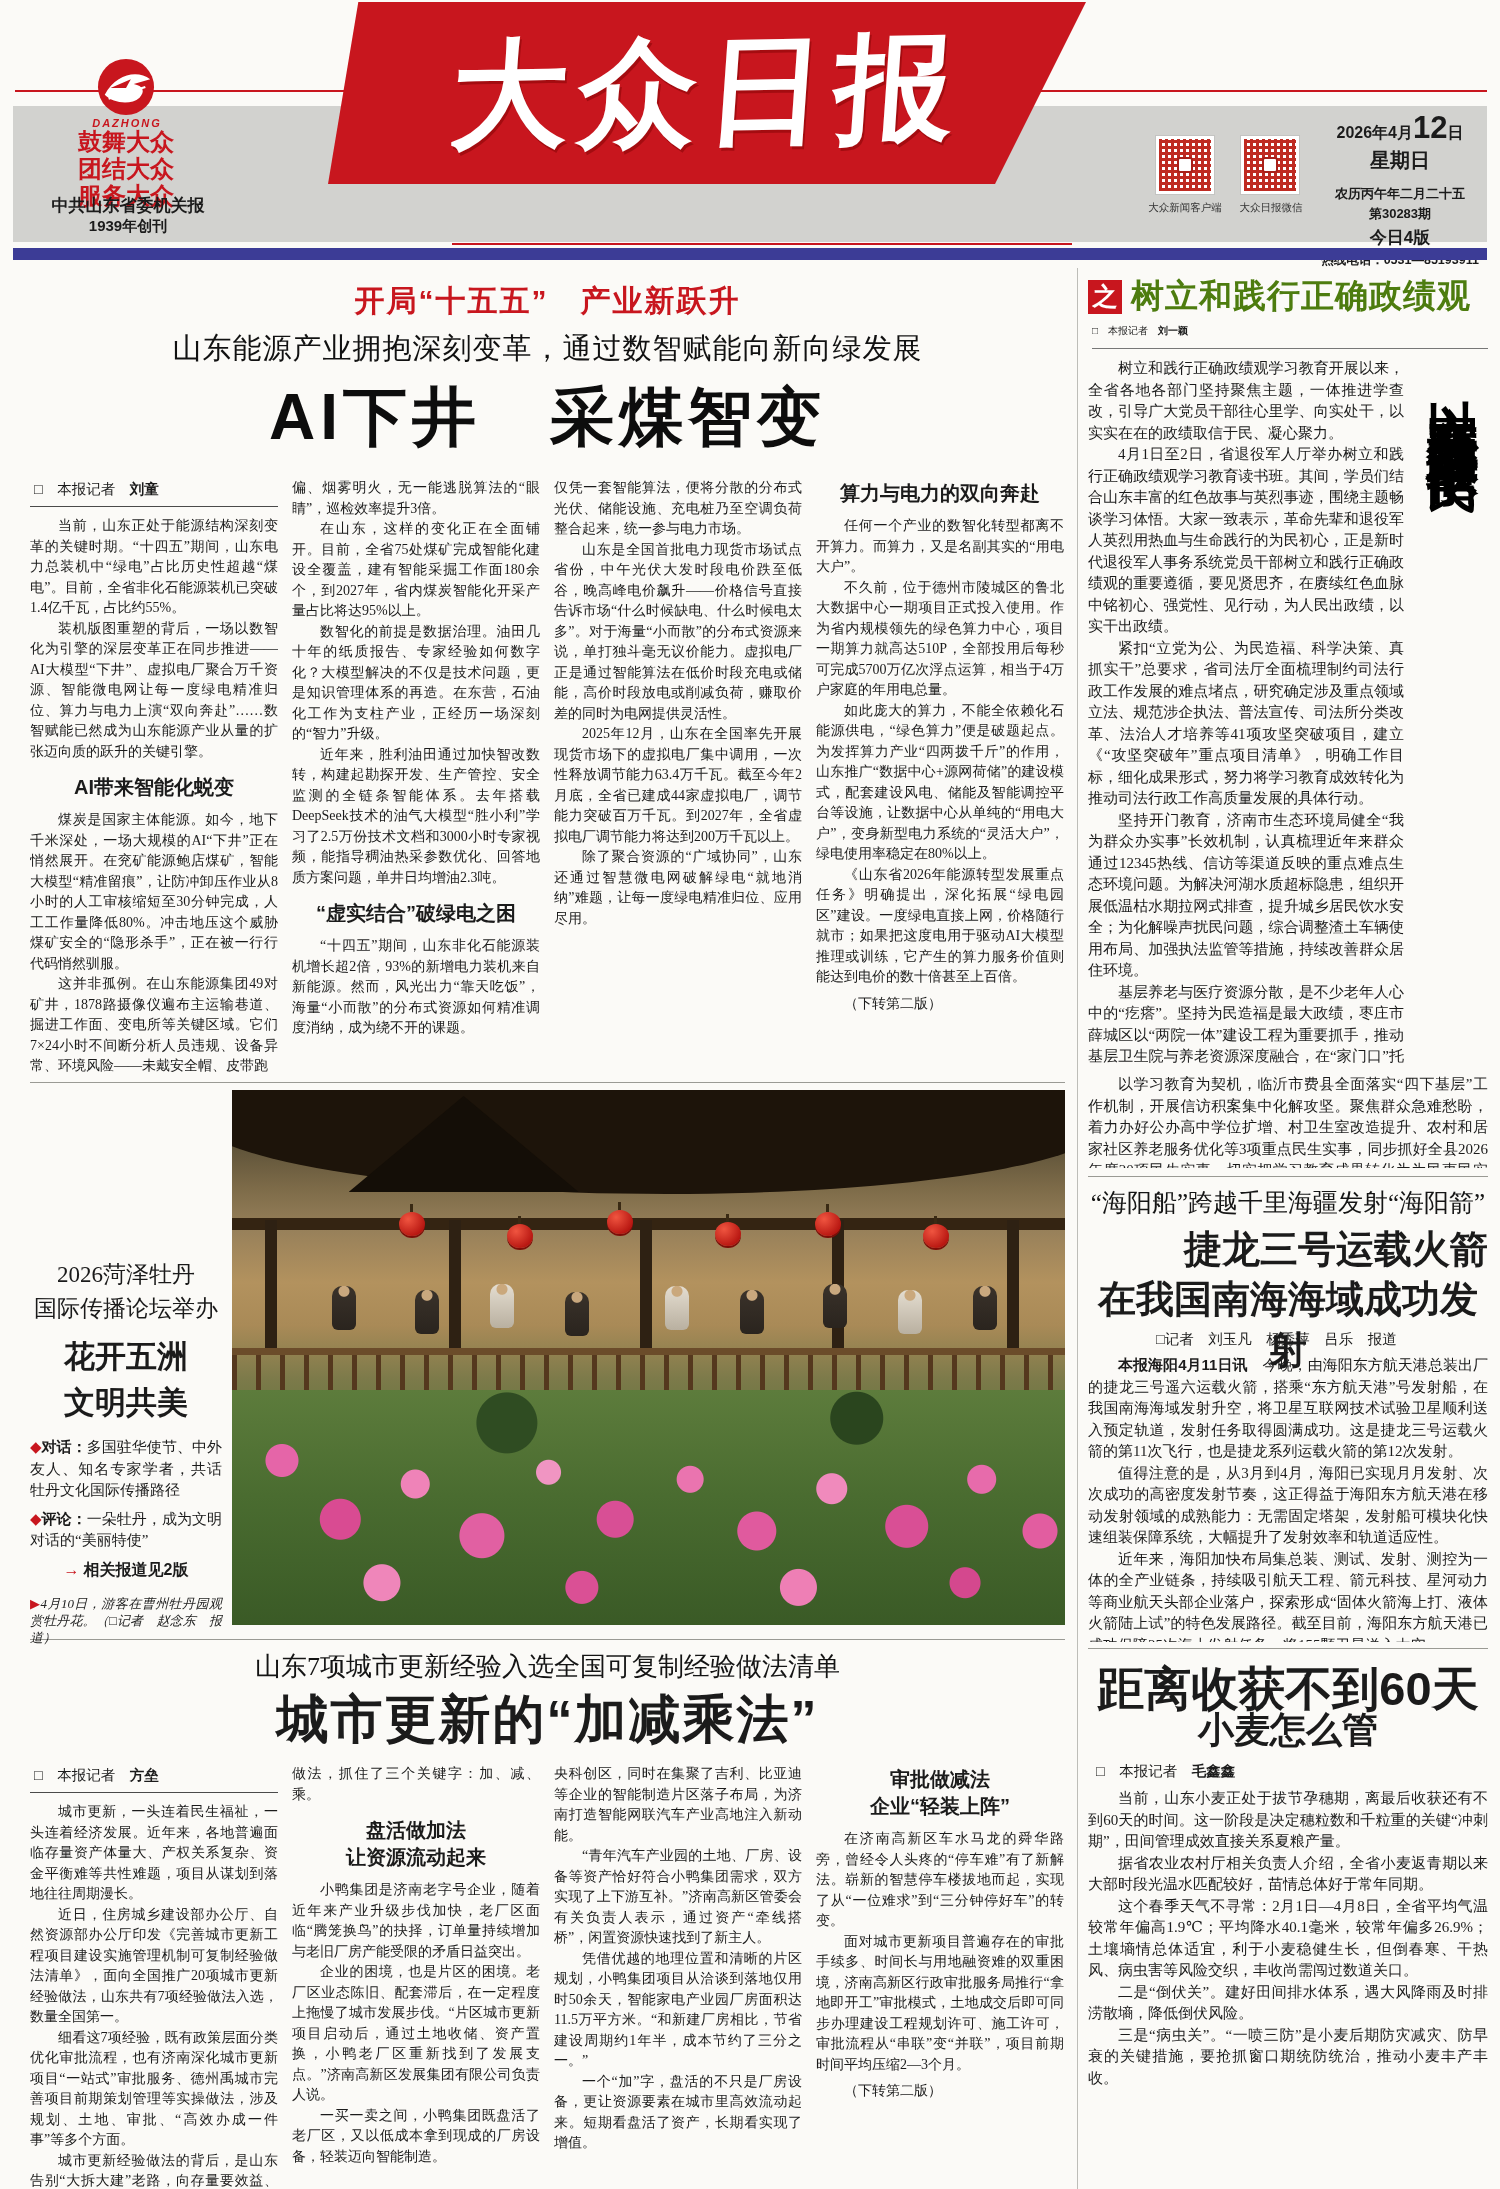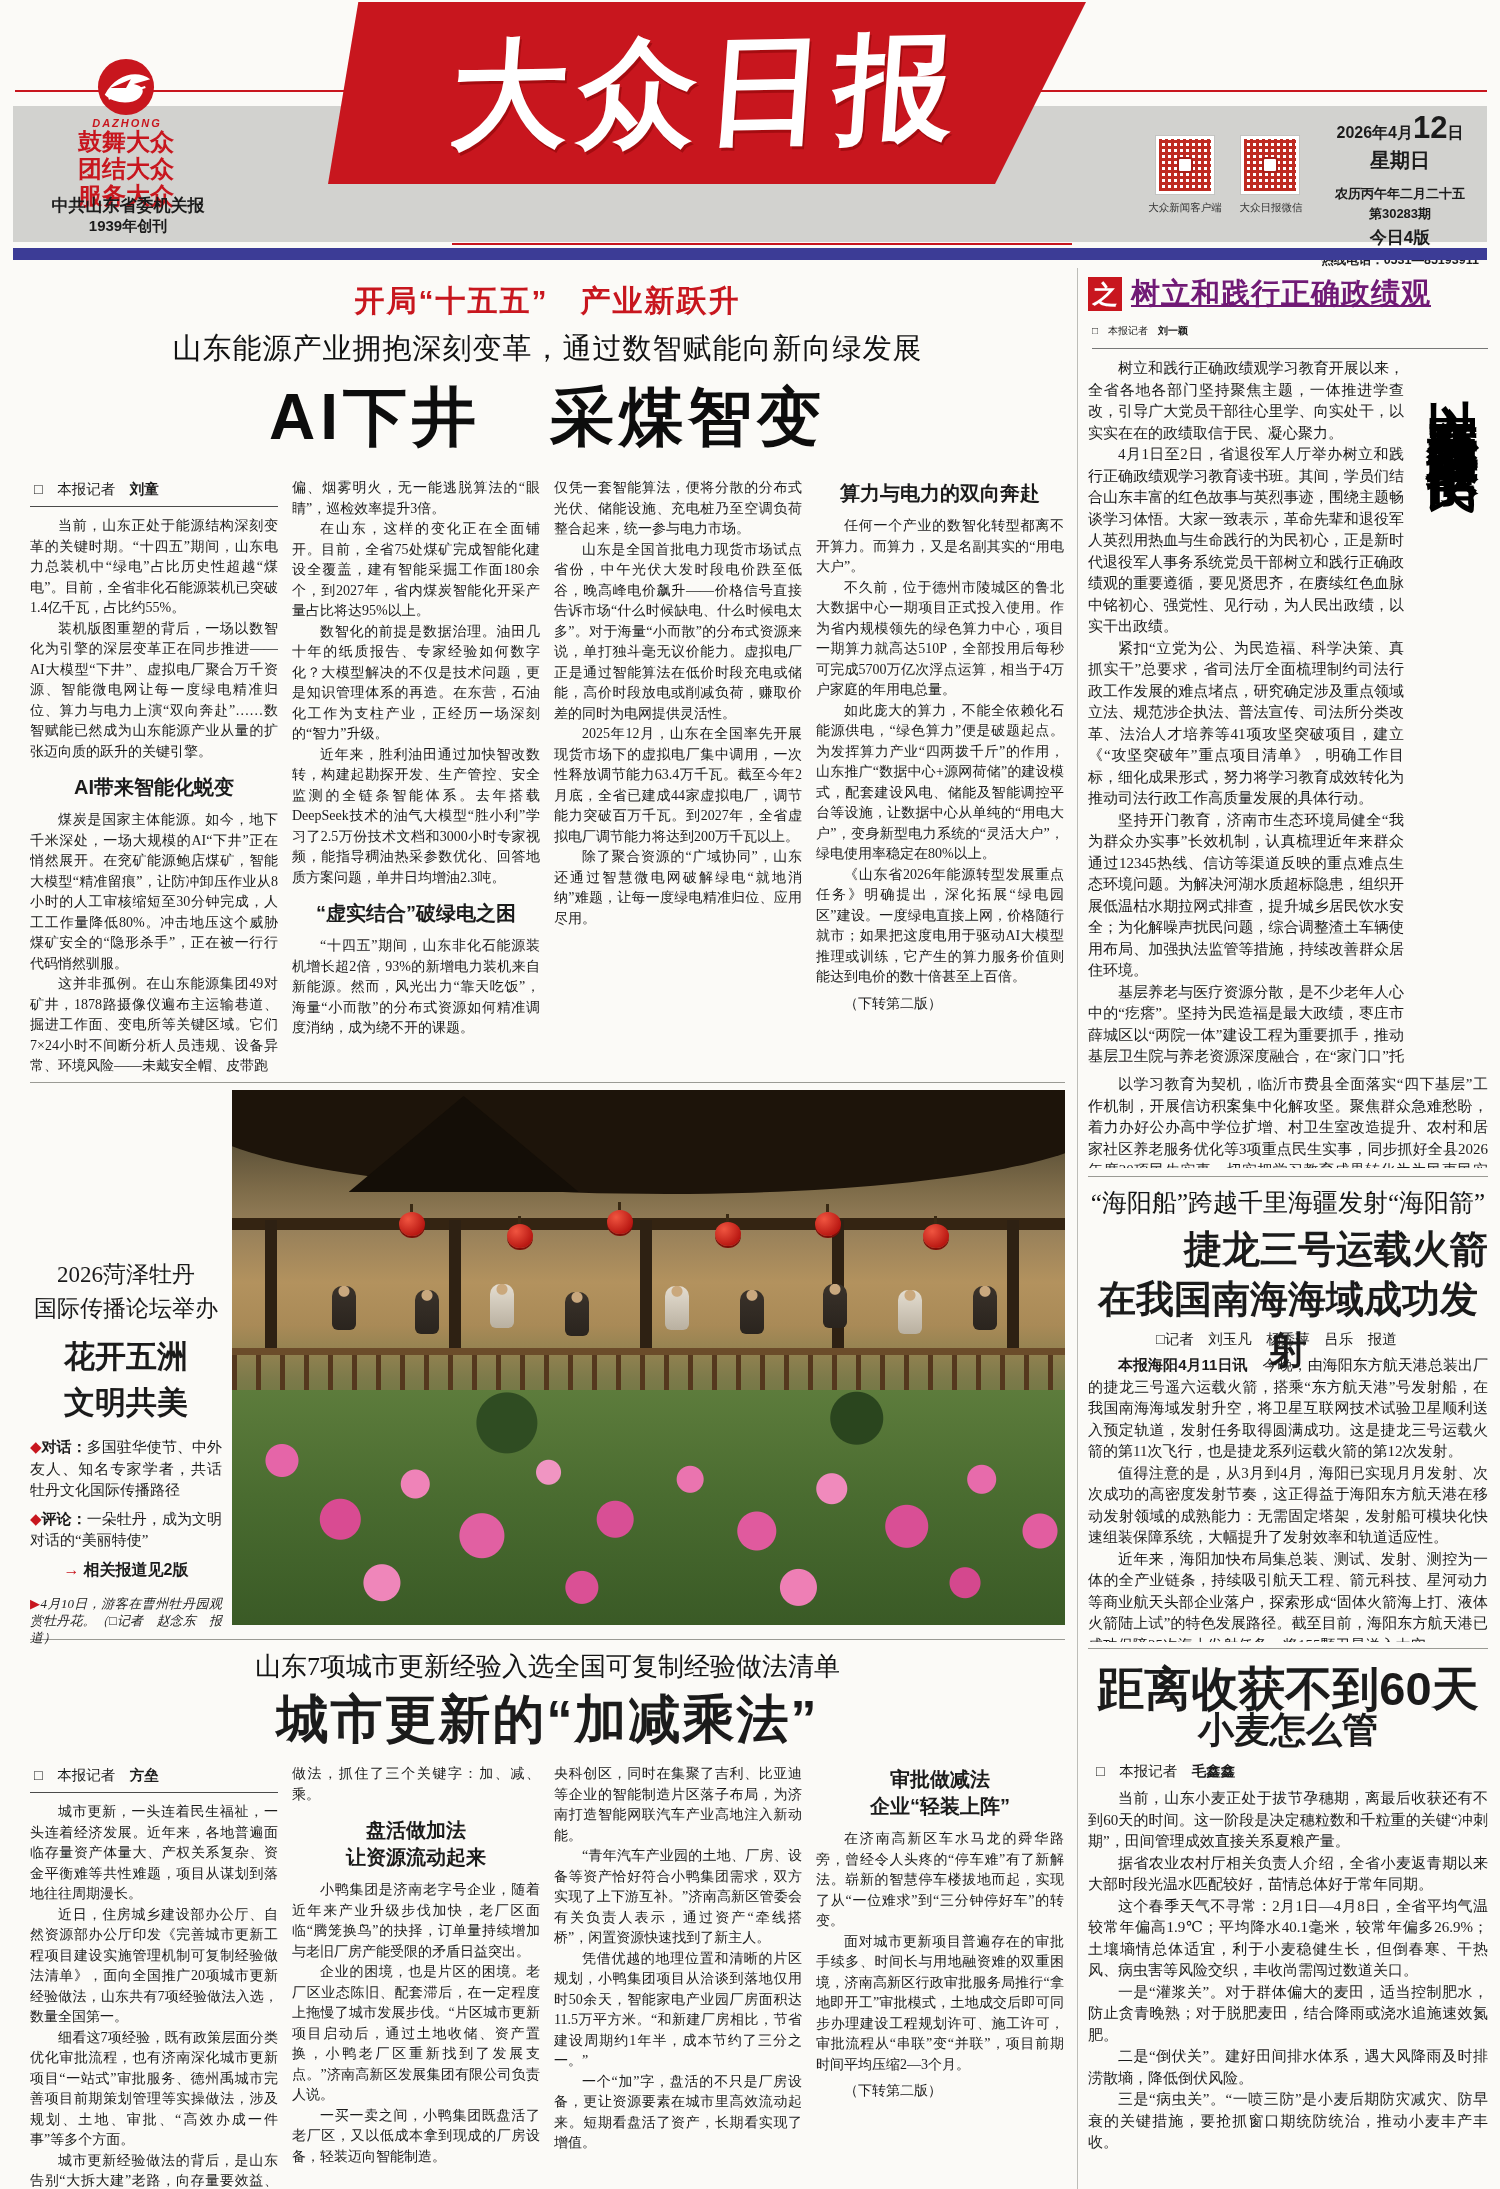--- a/index.html
+++ b/index.html
@@ -48,21 +48,21 @@
   .lead-cols { left:30px; top:478px; width:1035px; height:598px; }
   .lead-cols .col { height:598px; }
 
   
   .vdiv { position:absolute; left:1077px; top:268px; width:1px; height:1921px; background:#bdbdb8; }
   .hdiv { position:absolute; height:1px; background:#9a9a94; }
 
   
   .zjg-header { position:absolute; left:1088px; top:274px; width:400px; display:flex; align-items:center; gap:9px; }
   .zjg-badge { width:34px; height:34px; background:#c8161e; color:#fff; display:flex; align-items:center; justify-content:center; font-size:25px; font-weight:900; font-family:"Liberation Sans",sans-serif; }
-  .zjg-title { color:#701a75; font-family:"Liberation Sans",sans-serif; font-weight:900; font-size:29px; letter-spacing:1px;text-decoration:underline; }
+  .zjg-title { color:#4d7c0f; font-family:"Liberation Sans",sans-serif; font-weight:900; font-size:33px; letter-spacing:1px; }
   .zjg-byline { position:absolute; left:1092px; top:324px; width:396px; font-size:10px; padding-bottom:10px; border-bottom:1px solid #777; }
   .zjg-flex { position:absolute; left:1088px; top:358px; width:400px; height:710px; display:flex; gap:12px; }
   .zjg-body { width:316px; height:710px; overflow:hidden; }
   .zjg-body p, .zjg-cont p, .rc p { font-size:15px; line-height:21.5px; text-align:justify; text-indent:2em; }
   .vert-headline { width:72px; height:710px; overflow:hidden; writing-mode:vertical-rl; font-family:"Liberation Sans",sans-serif; font-weight:900; font-size:52px; line-height:70px; letter-spacing:6px; color:#000; }
   .zjg-cont { position:absolute; left:1088px; top:1074px; width:400px; height:94px; overflow:hidden; }
 
   
   .jl-kicker { position:absolute; left:1088px; top:1186px; width:400px; text-align:center; font-size:25px; color:#151515; }
   .jl-h1 { position:absolute; left:1088px; top:1224px; width:400px; text-align:right; font-family:"Liberation Sans",sans-serif; font-weight:900; font-size:38px; }
@@ -264,21 +264,20 @@
     <p>近年来，海阳加快布局集总装、测试、发射、测控为一体的全产业链条，持续吸引航天工程、箭元科技、星河动力等商业航天头部企业落户，探索形成“固体火箭海上打、液体火箭陆上试”的特色发展路径。截至目前，海阳东方航天港已成功保障25次海上发射任务，将155颗卫星送入太空。</p>
   </div>
 
   <div class="xm-h1">距离收获不到60天</div>
   <div class="xm-h2">小麦怎么管</div>
   <div class="xm-byline"><span>□</span>　<span>本报记者</span>　<b>毛鑫鑫</b></div>
   <div class="xm-body rc">
     <p>当前，山东小麦正处于拔节孕穗期，离最后收获还有不到60天的时间。这一阶段是决定穗粒数和千粒重的关键“冲刺期”，田间管理成效直接关系夏粮产量。</p>
     <p>据省农业农村厅相关负责人介绍，全省小麦返青期以来大部时段光温水匹配较好，苗情总体好于常年同期。</p>
     <p>这个春季天气不寻常：2月1日—4月8日，全省平均气温较常年偏高1.9℃；平均降水40.1毫米，较常年偏多26.9%；土壤墒情总体适宜，利于小麦稳健生长，但倒春寒、干热风、病虫害等风险交织，丰收尚需闯过数道关口。</p>
-    <p>一是“灌浆关”。对于群体偏大的麦田，适当控制肥水，防止贪青晚熟；对于脱肥麦田，结合降雨或浇水追施速效氮肥。</p>
     <p>二是“倒伏关”。建好田间排水体系，遇大风降雨及时排涝散墒，降低倒伏风险。</p>
     <p>三是“病虫关”。“一喷三防”是小麦后期防灾减灾、防早衰的关键措施，要抢抓窗口期统防统治，推动小麦丰产丰收。</p>
   </div>
 
   <div class="promo">
     <div class="promo-kicker">
       <div>2026菏泽牡丹</div>
       <div>国际传播论坛举办</div>
     </div>
     <div class="promo-head">

